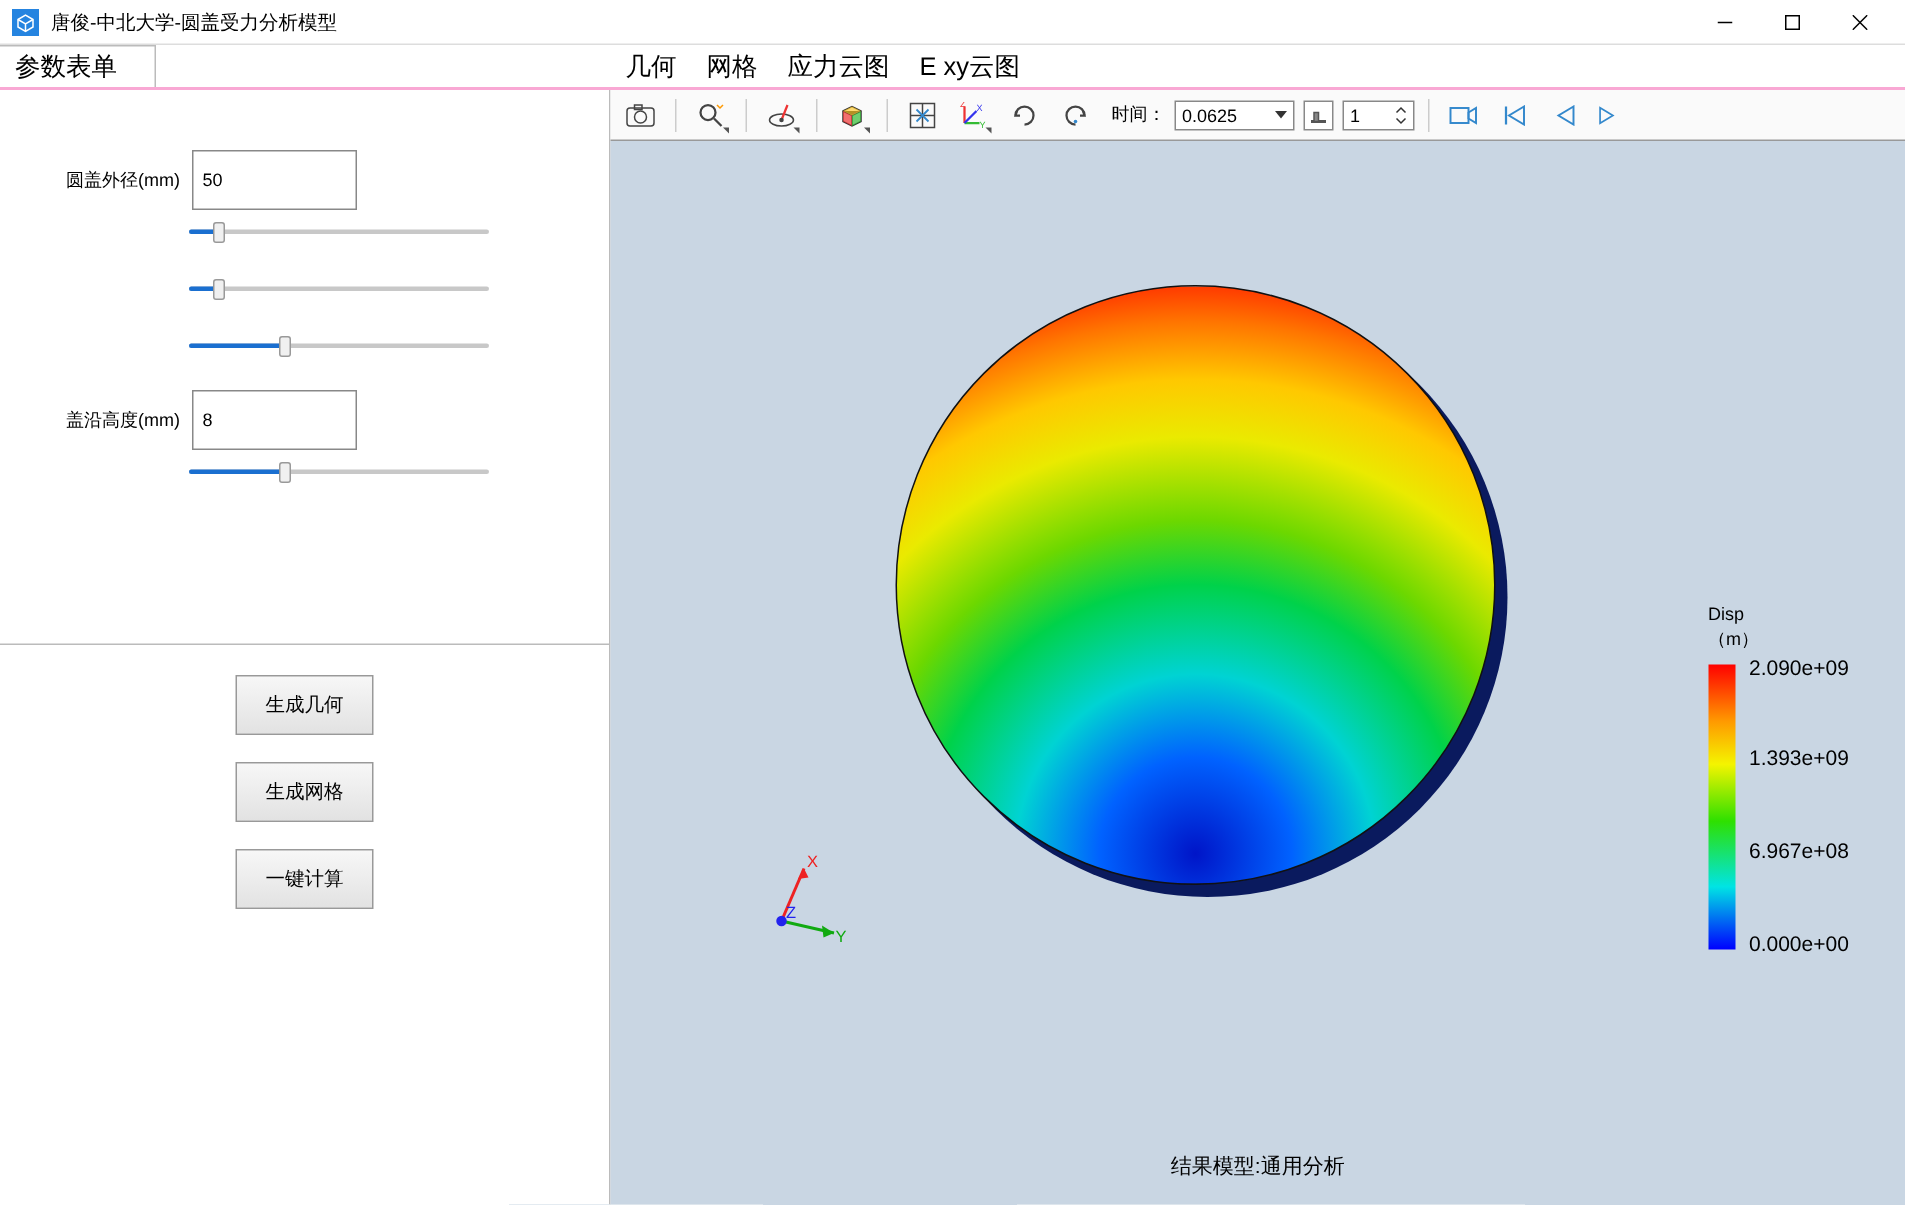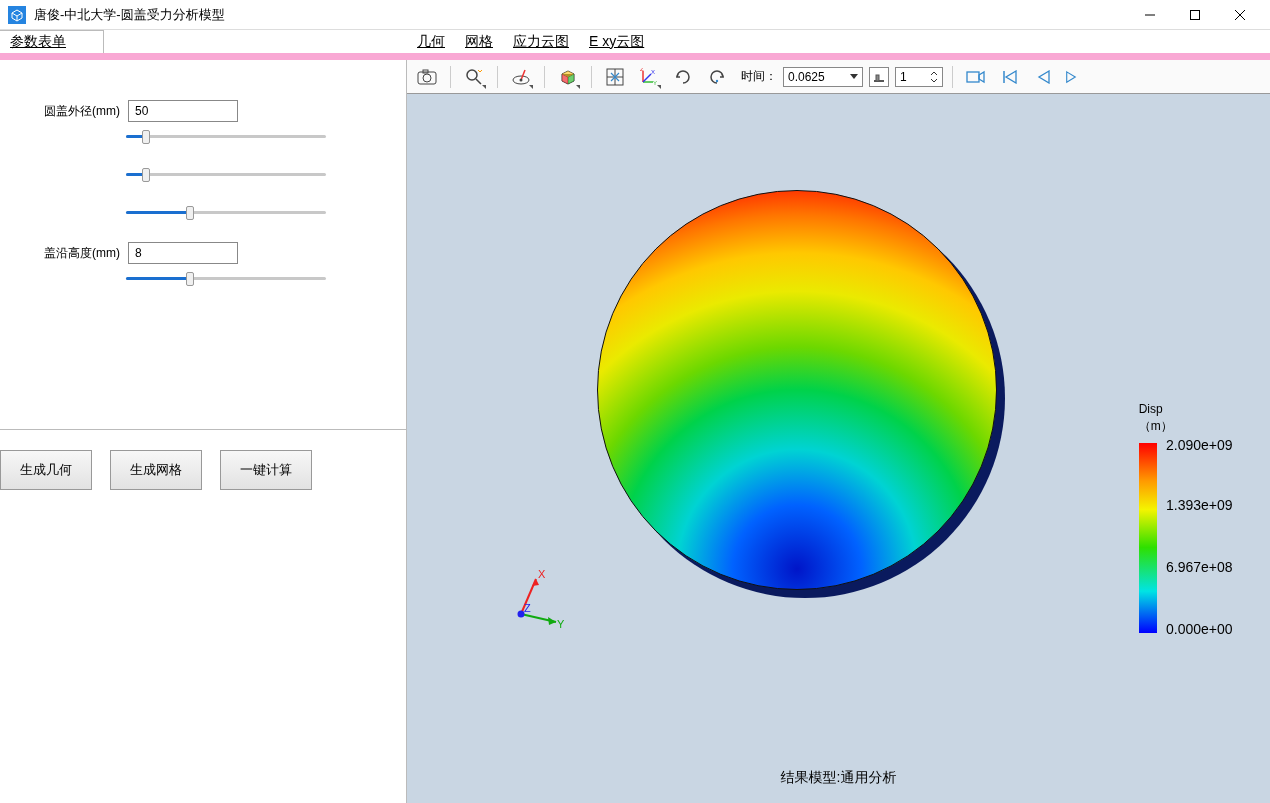--- a/index.html
+++ b/index.html
@@ -7,38 +7,38 @@
 
 
 .titlebar { height: 30px; background: #fff; border-bottom: 1px solid #ddd; display: flex; align-items: center; padding: 0 8px; font-size: 13px; }
 .titlebar .app-icon { width: 18px; height: 18px; background: #2584e0; margin-right: 8px; display:flex; align-items:center; justify-content:center; }
 .titlebar .app-icon svg { display:block; }
 .titlebar .title { flex: 1; }
 .titlebar .winbtn { width: 45px; height: 30px; display: flex; align-items: center; justify-content: center; cursor: pointer; }
 .titlebar .winbtn svg { stroke: #000; stroke-width: 1; fill: none; }
 
 
-.menurow { height: 30px; display: flex; align-items: stretch; border-bottom: 7px solid #f9a8d4; font-size: 14px; text-decoration: underline; }
+.menurow { height: 30px; display: flex; align-items: stretch; border-bottom: 2px solid #f9a8d4; font-size: 17px; }
 .menurow .tab-left { width: 104px; border-right: 1px solid #bbb; border-top:1px solid #bbb; display:flex; align-items:center; padding: 0 10px; background:#fff; }
 .menurow .spacer { flex:1; }
 .menurow .tabbtn { padding: 0 10px; display:flex; align-items:center; cursor:pointer; }
 
 
 .main { display: flex; height: calc(803px - 60px); }
 .leftpanel { width: 407px; border-right: 1px solid #bbb; display:flex; flex-direction:column; }
 .param-area { border-bottom: 1px solid #bbb; padding: 40px 30px 20px 30px; height: 370px; }
 .param-row { display:flex; align-items:center; margin-bottom: 6px; font-size: 12px; }
 .param-row label { width: 90px; text-align:right; margin-right: 8px; }
-.param-row input[type=text] { width: 110px; height: 22px; border: 1px solid #888; padding: 0 6px; font-size:12px; }
+.param-row input[type=text] { width: 110px; height: 40px; border: 1px solid #888; padding: 0 6px; font-size:12px; }
 .slider-wrap { margin: 3px 0 22px 96px; width: 200px; height: 16px; position:relative; }
 .slider-track { position:absolute; top:7px; left:0; right:0; height:3px; background:#c8c8c8; border-radius:2px; }
 .slider-fill { position:absolute; top:7px; left:0; height:3px; background:#1a6fd0; border-radius:2px; }
 .slider-thumb { position:absolute; top:2px; width:8px; height:14px; background:#f0f0f0; border:1px solid #999; border-radius:2px; cursor:pointer; transform:translateX(-4px); }
 
-.btn-stack { padding-top: 20px; display:flex; flex-direction:row; align-items:center; gap:18px; }
+.btn-stack { padding-top: 20px; display:flex; flex-direction:column; align-items:center; gap:18px; }
 .bigbtn { width: 92px; height: 40px; border:1px solid #999; background: linear-gradient(#f7f7f7,#e2e2e2); font-size:13px; cursor:pointer; }
 
 
 .rightpanel { flex:1; display:flex; flex-direction:column; }
 .viewer-toolbar { height: 34px; border-bottom:1px solid #999; display:flex; align-items:center; padding: 0 6px; gap: 6px; background:#fafafa; font-size:12px; }
 .viewer-toolbar .tbicon { width:28px; height:28px; display:flex; align-items:center; justify-content:center; cursor:pointer; border:1px solid transparent; position:relative; }
 .viewer-toolbar .sep { width:1px; height:22px; background:#ccc; margin:0 3px; }
 .viewer-toolbar .dd-tri { position:absolute; right:1px; bottom:1px; width:0;height:0;border-left:4px solid transparent;border-top:4px solid #555; }
 .viewer-toolbar .timesel { width:80px; height:20px; border:1px solid #888; font-family:monospace; font-size:12px; padding:0 4px; display:flex; align-items:center; justify-content:space-between; background:#fff; cursor:pointer; }
 .viewer-toolbar .numsel { width:48px; height:20px; border:1px solid #888; font-family:monospace; font-size:12px; padding:0 4px; display:flex; align-items:center; justify-content:space-between; background:#fff; cursor:pointer; }

